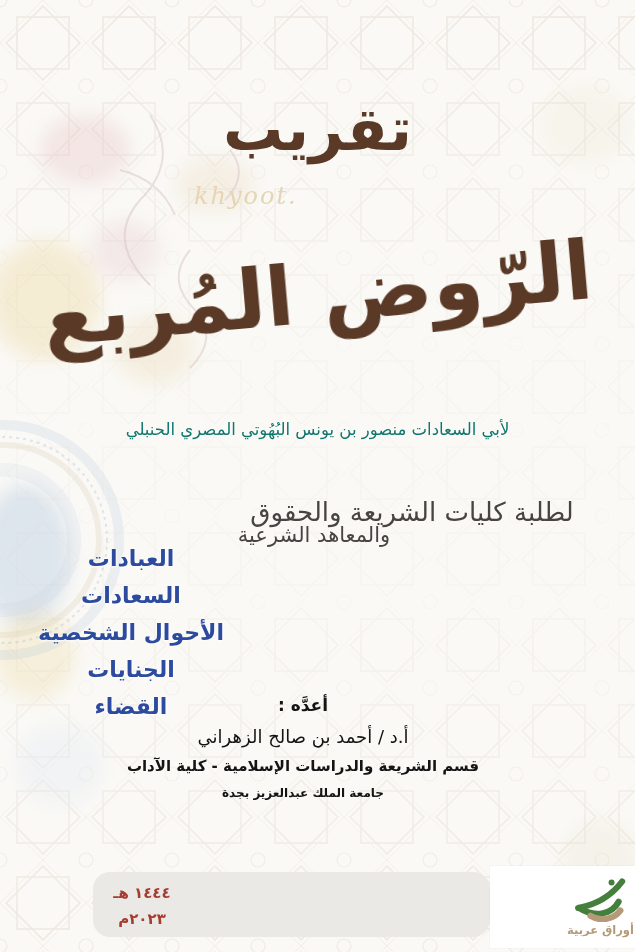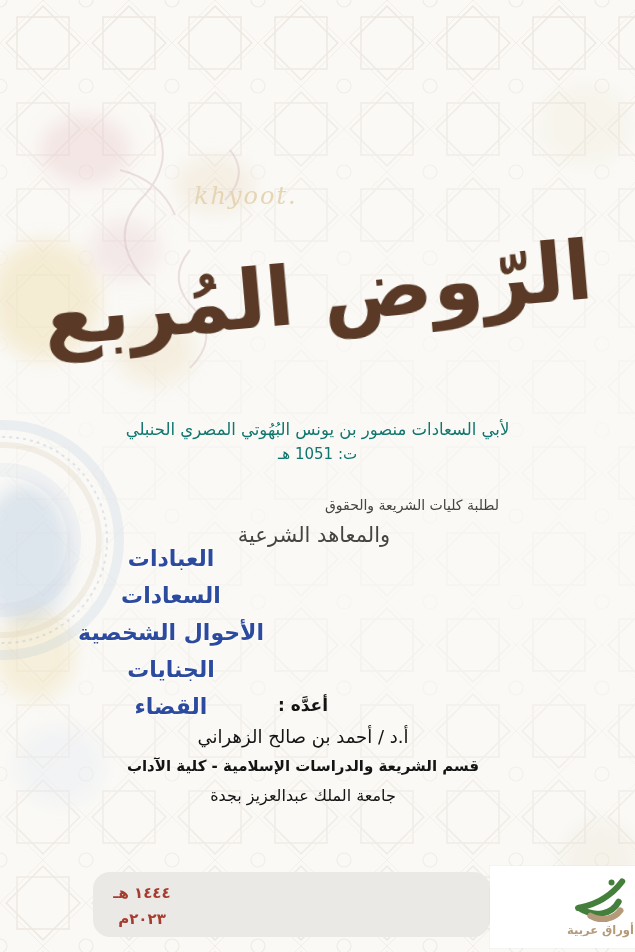--- a/index.html
+++ b/index.html
@@ -36,42 +36,41 @@
   }
   .author-block{
     top:417px;left:0;width:635px;
     text-align:center;
     color:#0f766e;
     font-size:16.5px;line-height:1.55;
   }
   .author-death{font-size:15px;}
   .audience-line1{
     top:497px;left:200px;width:424px;
-    text-align:center;color:#474442;font-size:14px;
+    text-align:center;color:#474442;font-size:26px;
   }
   .audience-line2{
     top:523px;left:3px;width:622px;
     text-align:center;color:#474442;font-size:21px;
   }
   .topics{
     top:540px;left:30px;width:202px;
     text-align:center;
     color:#2c4b9e;font-weight:bold;font-size:22px;
     line-height:37px;
     text-shadow:0 1px 3px rgba(255,255,255,.95), 0 0 2px rgba(255,255,255,.9);
-    margin-left:40px;
   }
   .prepared{
     top:695px;left:0;width:606px;
     text-align:center;color:#141414;
   }
   .prepared-label{font-size:17px;font-weight:bold;margin-bottom:11px;}
   .prepared-name{font-size:18px;font-weight:normal;margin-bottom:10px;}
   .prepared-dept{font-size:15px;font-weight:bold;margin-bottom:11px;}
-  .prepared-univ{font-size:16px;font-weight:normal;}
+  .prepared-univ{font-size:12px;font-weight:bold;}
 
   .footer-strip{
     left:93px;top:872px;width:397px;height:65px;
     background:#ebe9e6;
     border-radius:17px;
   }
   .footer-dates{
     position:absolute;left:10px;top:9px;width:78px;
     text-align:center;
     color:#a63c30;font-weight:bold;font-size:15px;line-height:1.7;
@@ -156,26 +155,26 @@
     <g fill="none" stroke="#d8bfc2" stroke-width="2" opacity="0.45">
       <path d="M150 115 q30 45 -10 85 q-35 40 10 85"></path>
       <path d="M120 170 q40 10 55 45"></path>
       <path d="M190 250 q-25 30 5 60 q25 28 -5 58"></path>
       <path d="M230 150 q20 25 -5 50"></path>
     </g>
   </svg>
 
   <div class="abs watermark">khyoot.</div>
 
+  <div class="abs series-title" dir="rtl" lang="ar">تقريب</div>
 
   <div class="abs main-title" dir="rtl" lang="ar">الرّوض المُربع</div>
 
   <div class="abs author-block" dir="rtl" lang="ar">
     <div>لأبي السعادات منصور بن يونس البُهُوتي المصري الحنبلي</div>
-    <div class="author-death">ت: 1051 هـ</div>
   </div>
 
   <div class="abs audience-line1" dir="rtl" lang="ar">لطلبة كليات الشريعة والحقوق</div>
   <div class="abs audience-line2" dir="rtl" lang="ar">والمعاهد الشرعية</div>
 
   <div class="abs topics" dir="rtl" lang="ar">
     <div>العبادات</div>
     <div>السعادات</div>
     <div>الأحوال الشخصية</div>
     <div>الجنايات</div>

